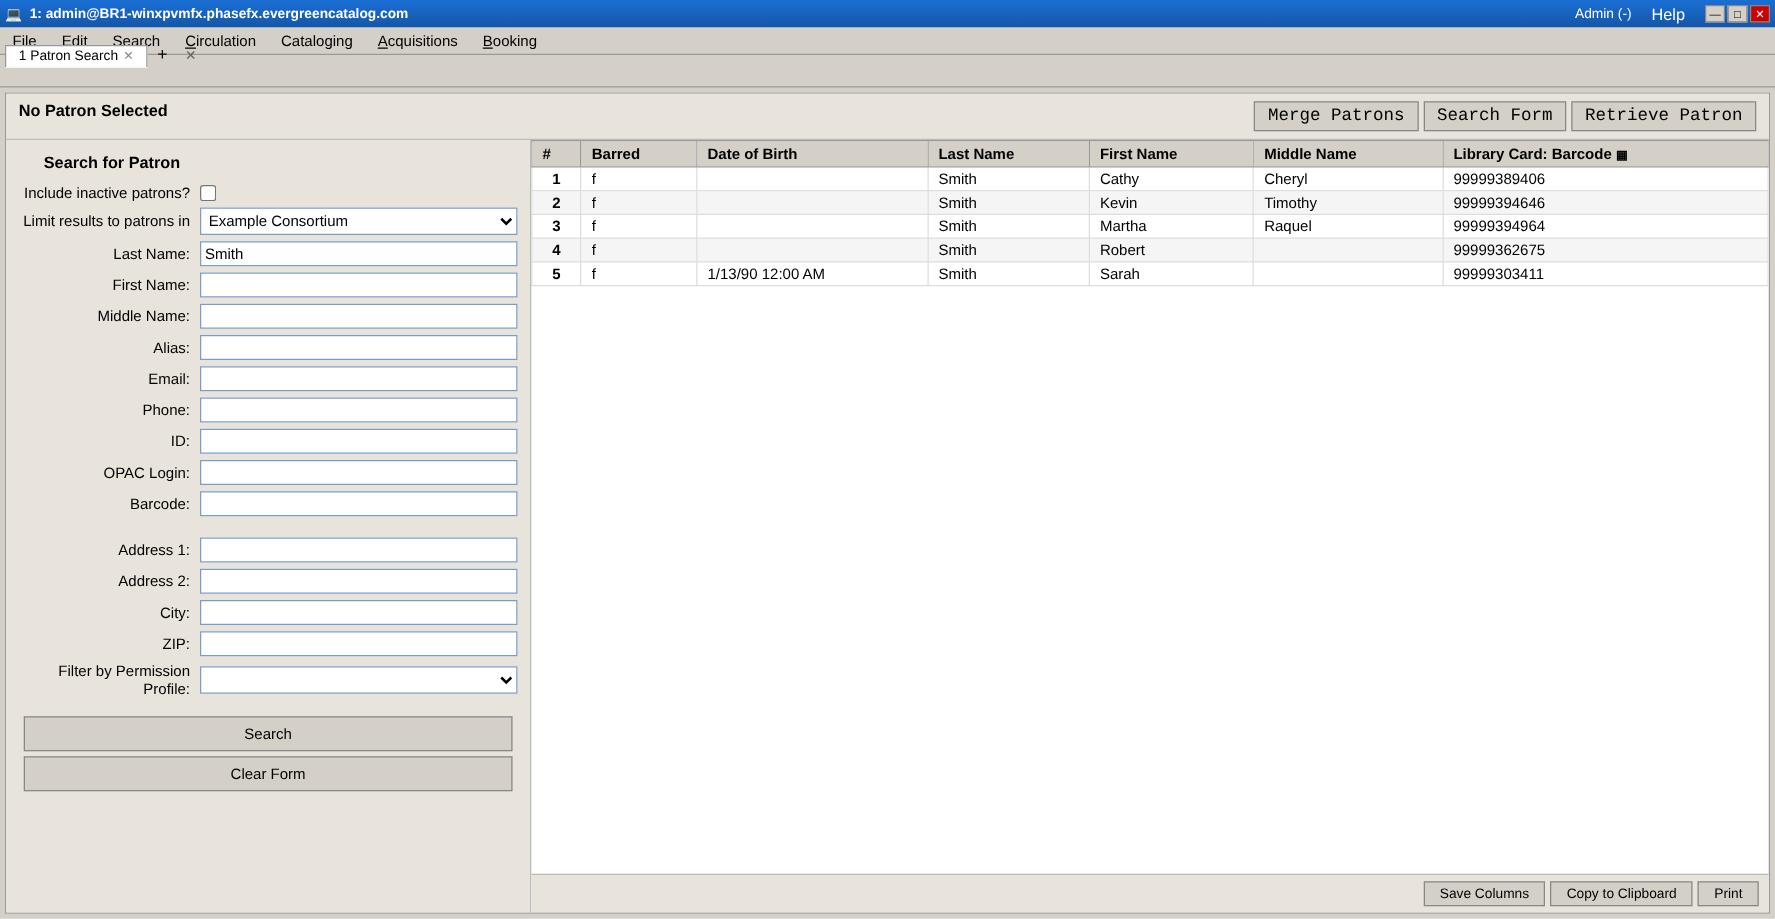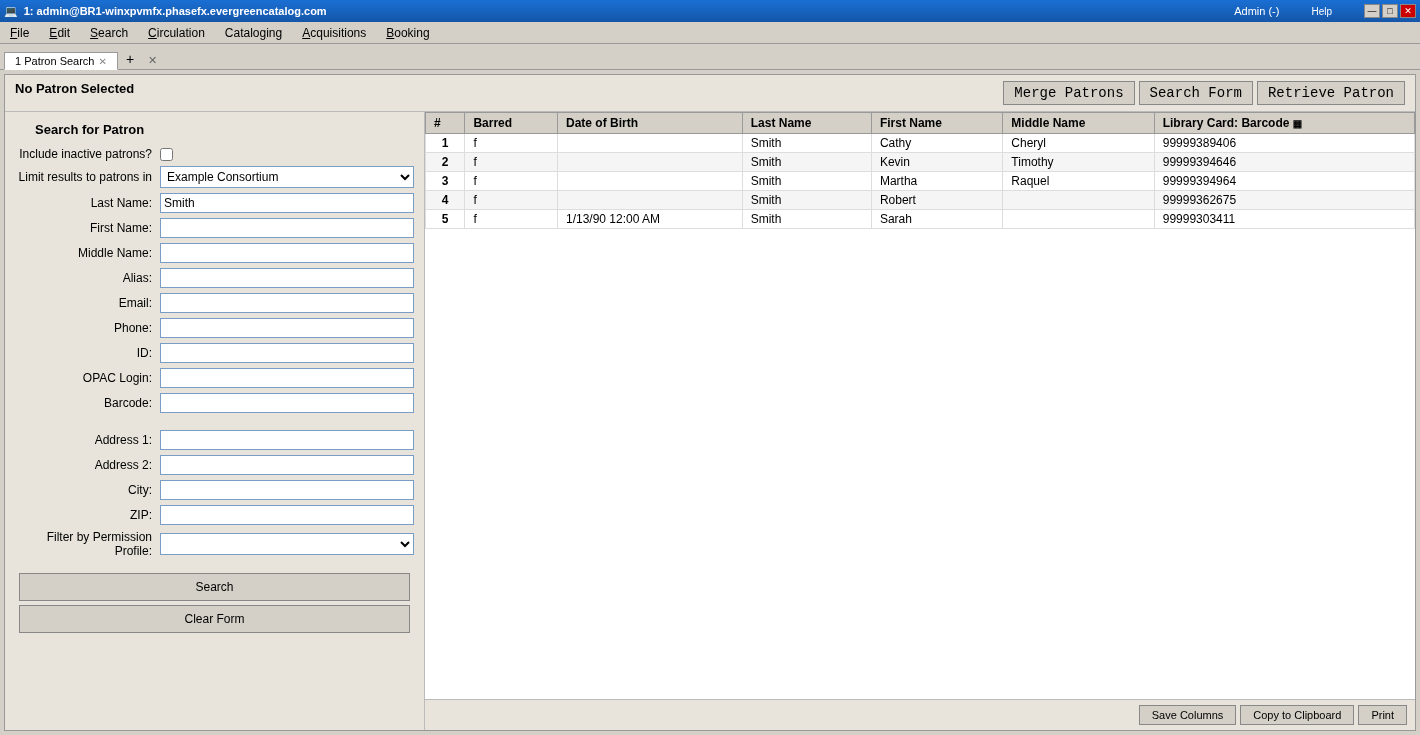--- a/index.html
+++ b/index.html
@@ -26,21 +26,21 @@
     
     .menu-bar {
       background: #d4d0c8; border-bottom: 1px solid #999; padding: 2px 4px;
       display: flex; gap: 8px; height: 22px; align-items: flex-start;
     }
     .menu-item { padding: 2px 6px; font-size: 12px; cursor: pointer; color: #000; }
     .menu-item u { text-decoration: underline; }
 
     
     .tab-bar {
-      background: #d4d0c8; display: flex; align-items: flex-end; padding: 3px 4px 0;
+      background: #d4d0c8; display: flex; align-items: flex-end; padding: 3px 4px 16px;
       border-bottom: 1px solid #999; height: 26px;
     }
     .tab {
       background: #e8e4dc; border: 1px solid #999; border-bottom: none;
       padding: 2px 10px; font-size: 11px; cursor: pointer;
       display: flex; align-items: center; gap: 4px;
       position: relative; top: 1px;
     }
     .tab.active { background: #fff; border-bottom: 1px solid #fff; }
     .tab-add { padding: 2px 8px; font-size: 14px; cursor: pointer; }
@@ -131,23 +131,23 @@
     .top-right-close { font-size: 11px; color: #666; cursor: pointer; padding: 2px 6px; }
   </style>
 </head>
 <body>
 
 <div class="title-bar">
   <div class="title-bar-text">
     <span style="font-size:11px;">💻</span>
     <span>1: admin@BR1-winxpvmfx.phasefx.evergreencatalog.com</span>
   </div>
-  <div style="display:flex; align-items:center; gap:32px;">
+  <div style="display:flex; align-items:center; gap:16px;">
     <span style="font-size:11px; cursor:pointer;">Admin (-)</span>
-    <span style="font-size:10px; cursor:pointer;">Help</span>
+    <span style="font-size:13px; cursor:pointer;">Help</span>
     <div class="title-bar-controls">
       <div class="title-btn">—</div>
       <div class="title-btn">□</div>
       <div class="title-btn" style="background:#c00;color:#fff;">✕</div>
     </div>
   </div>
 </div>
 
 <div class="menu-bar">
   <span class="menu-item"><u>F</u>ile</span>

